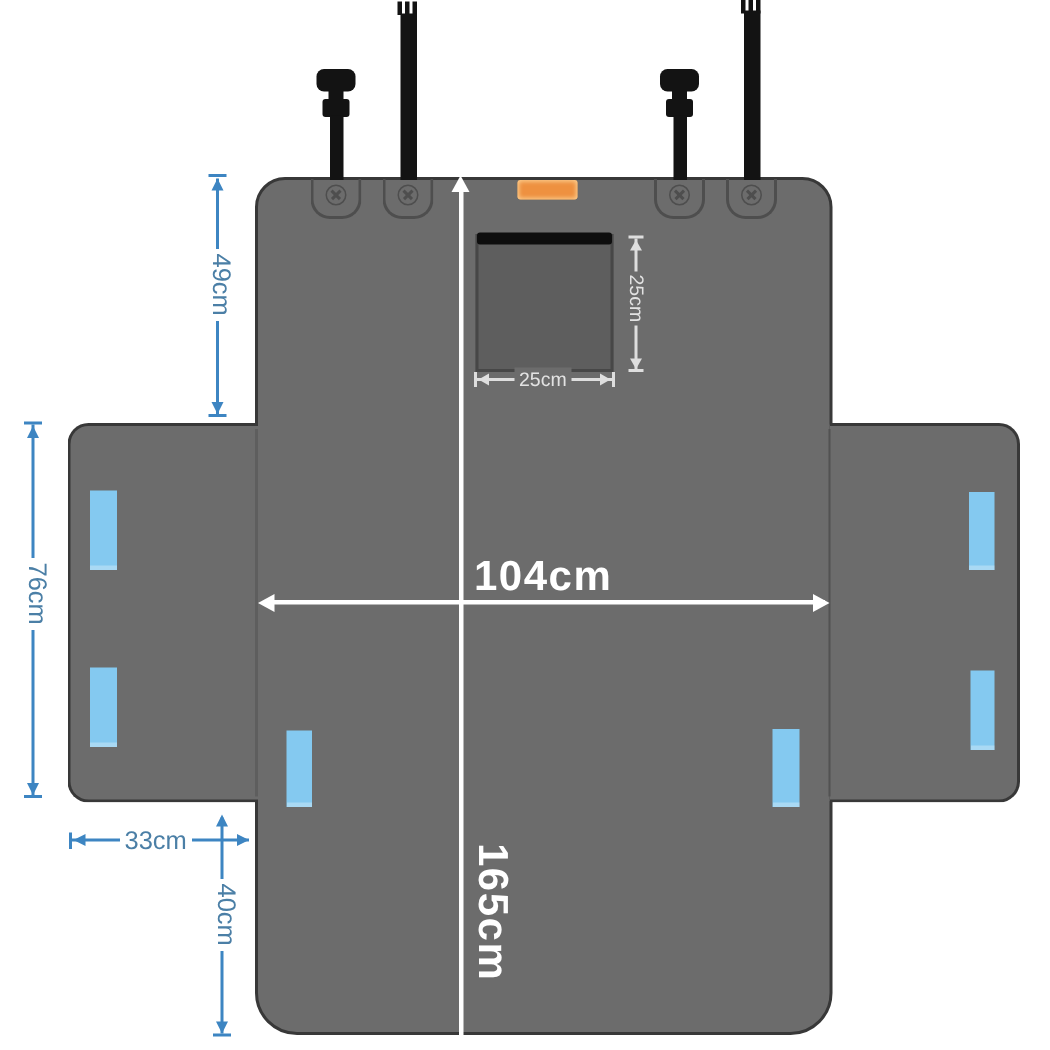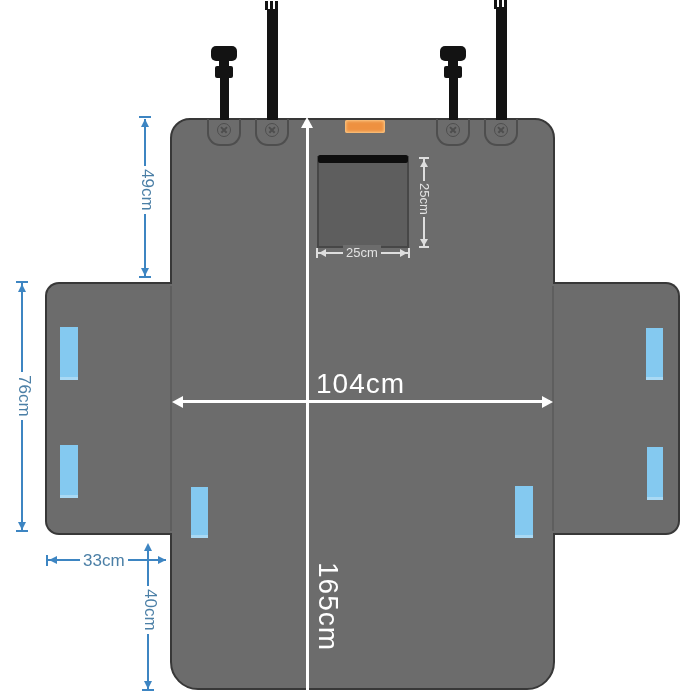--- a/index.html
+++ b/index.html
@@ -50,21 +50,21 @@
   .up-w{border-left:6px solid transparent;border-right:6px solid transparent;border-bottom:11px solid #fff;}
   .left-w{border-top:6px solid transparent;border-bottom:6px solid transparent;border-right:11px solid #fff;}
   .right-w{border-top:6px solid transparent;border-bottom:6px solid transparent;border-left:11px solid #fff;}
   .up-l{border-left:4px solid transparent;border-right:4px solid transparent;border-bottom:7px solid #dedede;}
   .down-l{border-left:4px solid transparent;border-right:4px solid transparent;border-top:7px solid #dedede;}
   .left-l{border-top:4px solid transparent;border-bottom:4px solid transparent;border-right:7px solid #dedede;}
   .right-l{border-top:4px solid transparent;border-bottom:4px solid transparent;border-left:7px solid #dedede;}
 
   .dim-label-b{color:#4b7fa6;font-size:17px;background:#fff;}
   .vtext{writing-mode:vertical-rl;}
-  .dim-label-w{color:#fff;font-weight:normal;font-size:28px;letter-spacing:1px;}
+  .dim-label-w{color:#fff;font-weight:bold;font-size:28px;letter-spacing:1px;}
   .dim-label-l{color:#e2e2e2;font-size:13px;background:#6c6c6c;}
 </style>
 </head>
 <body>
 
 <div id="canvas">
 
   <div class="abs fabric" id="central-column"></div>
   <div class="abs fabric" id="left-flap"></div>
   <div class="abs fabric" id="right-flap"></div>

